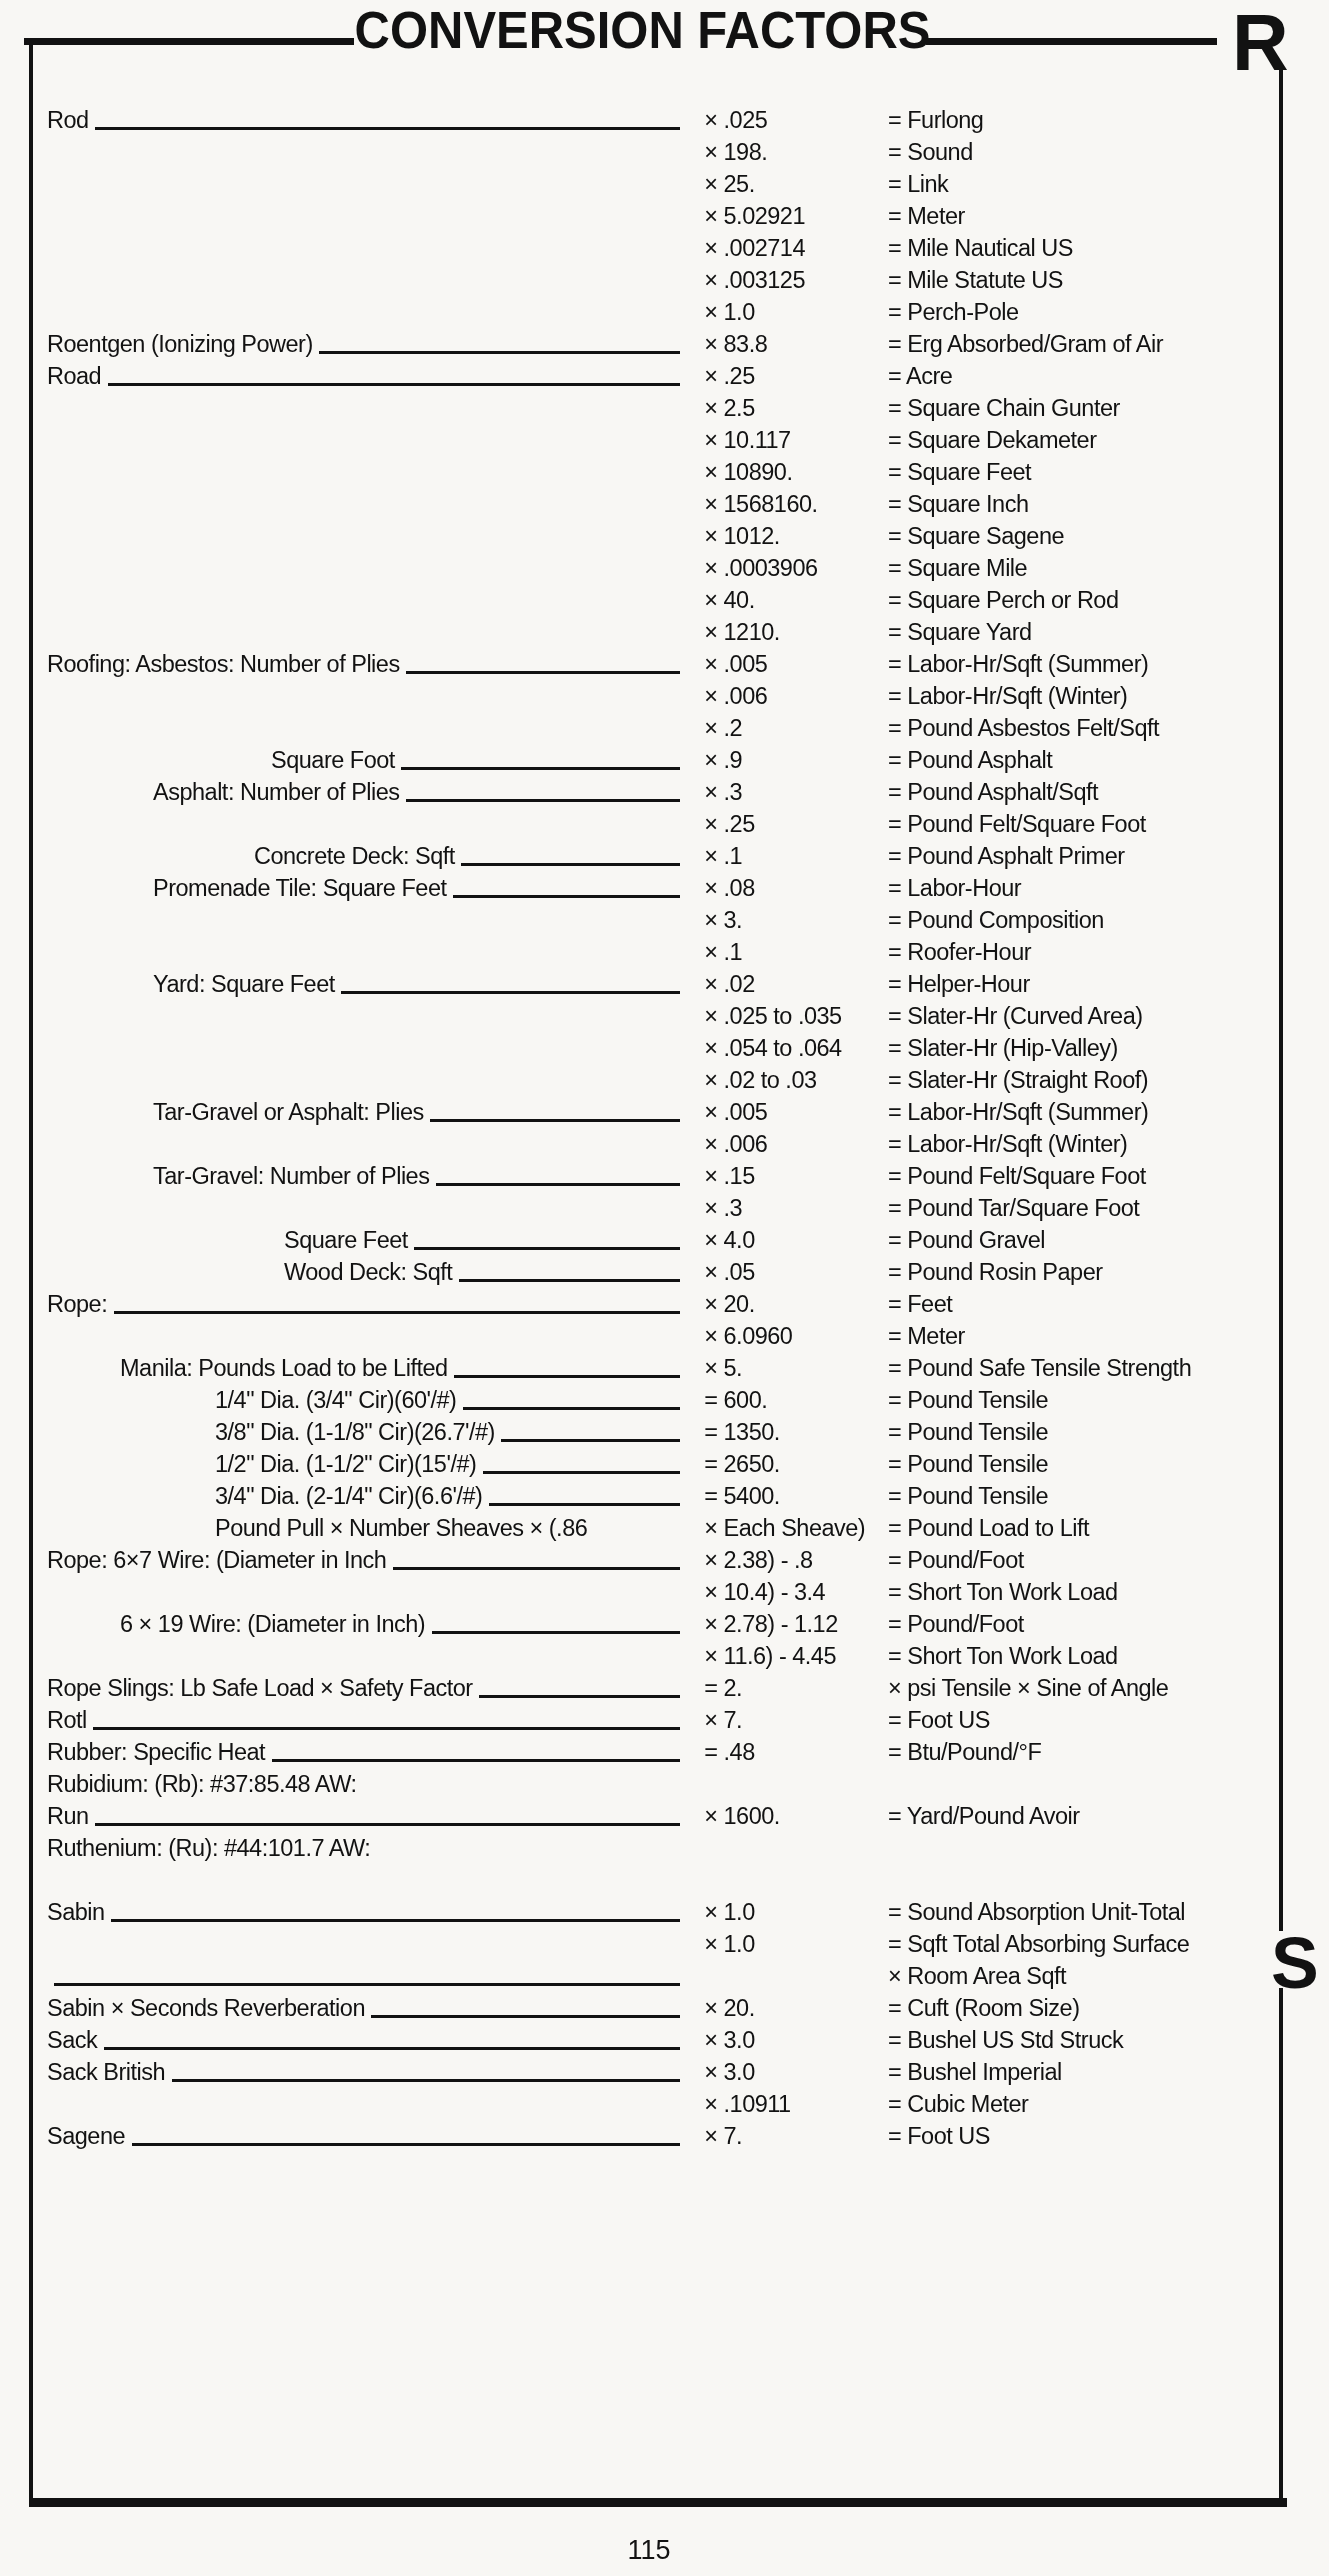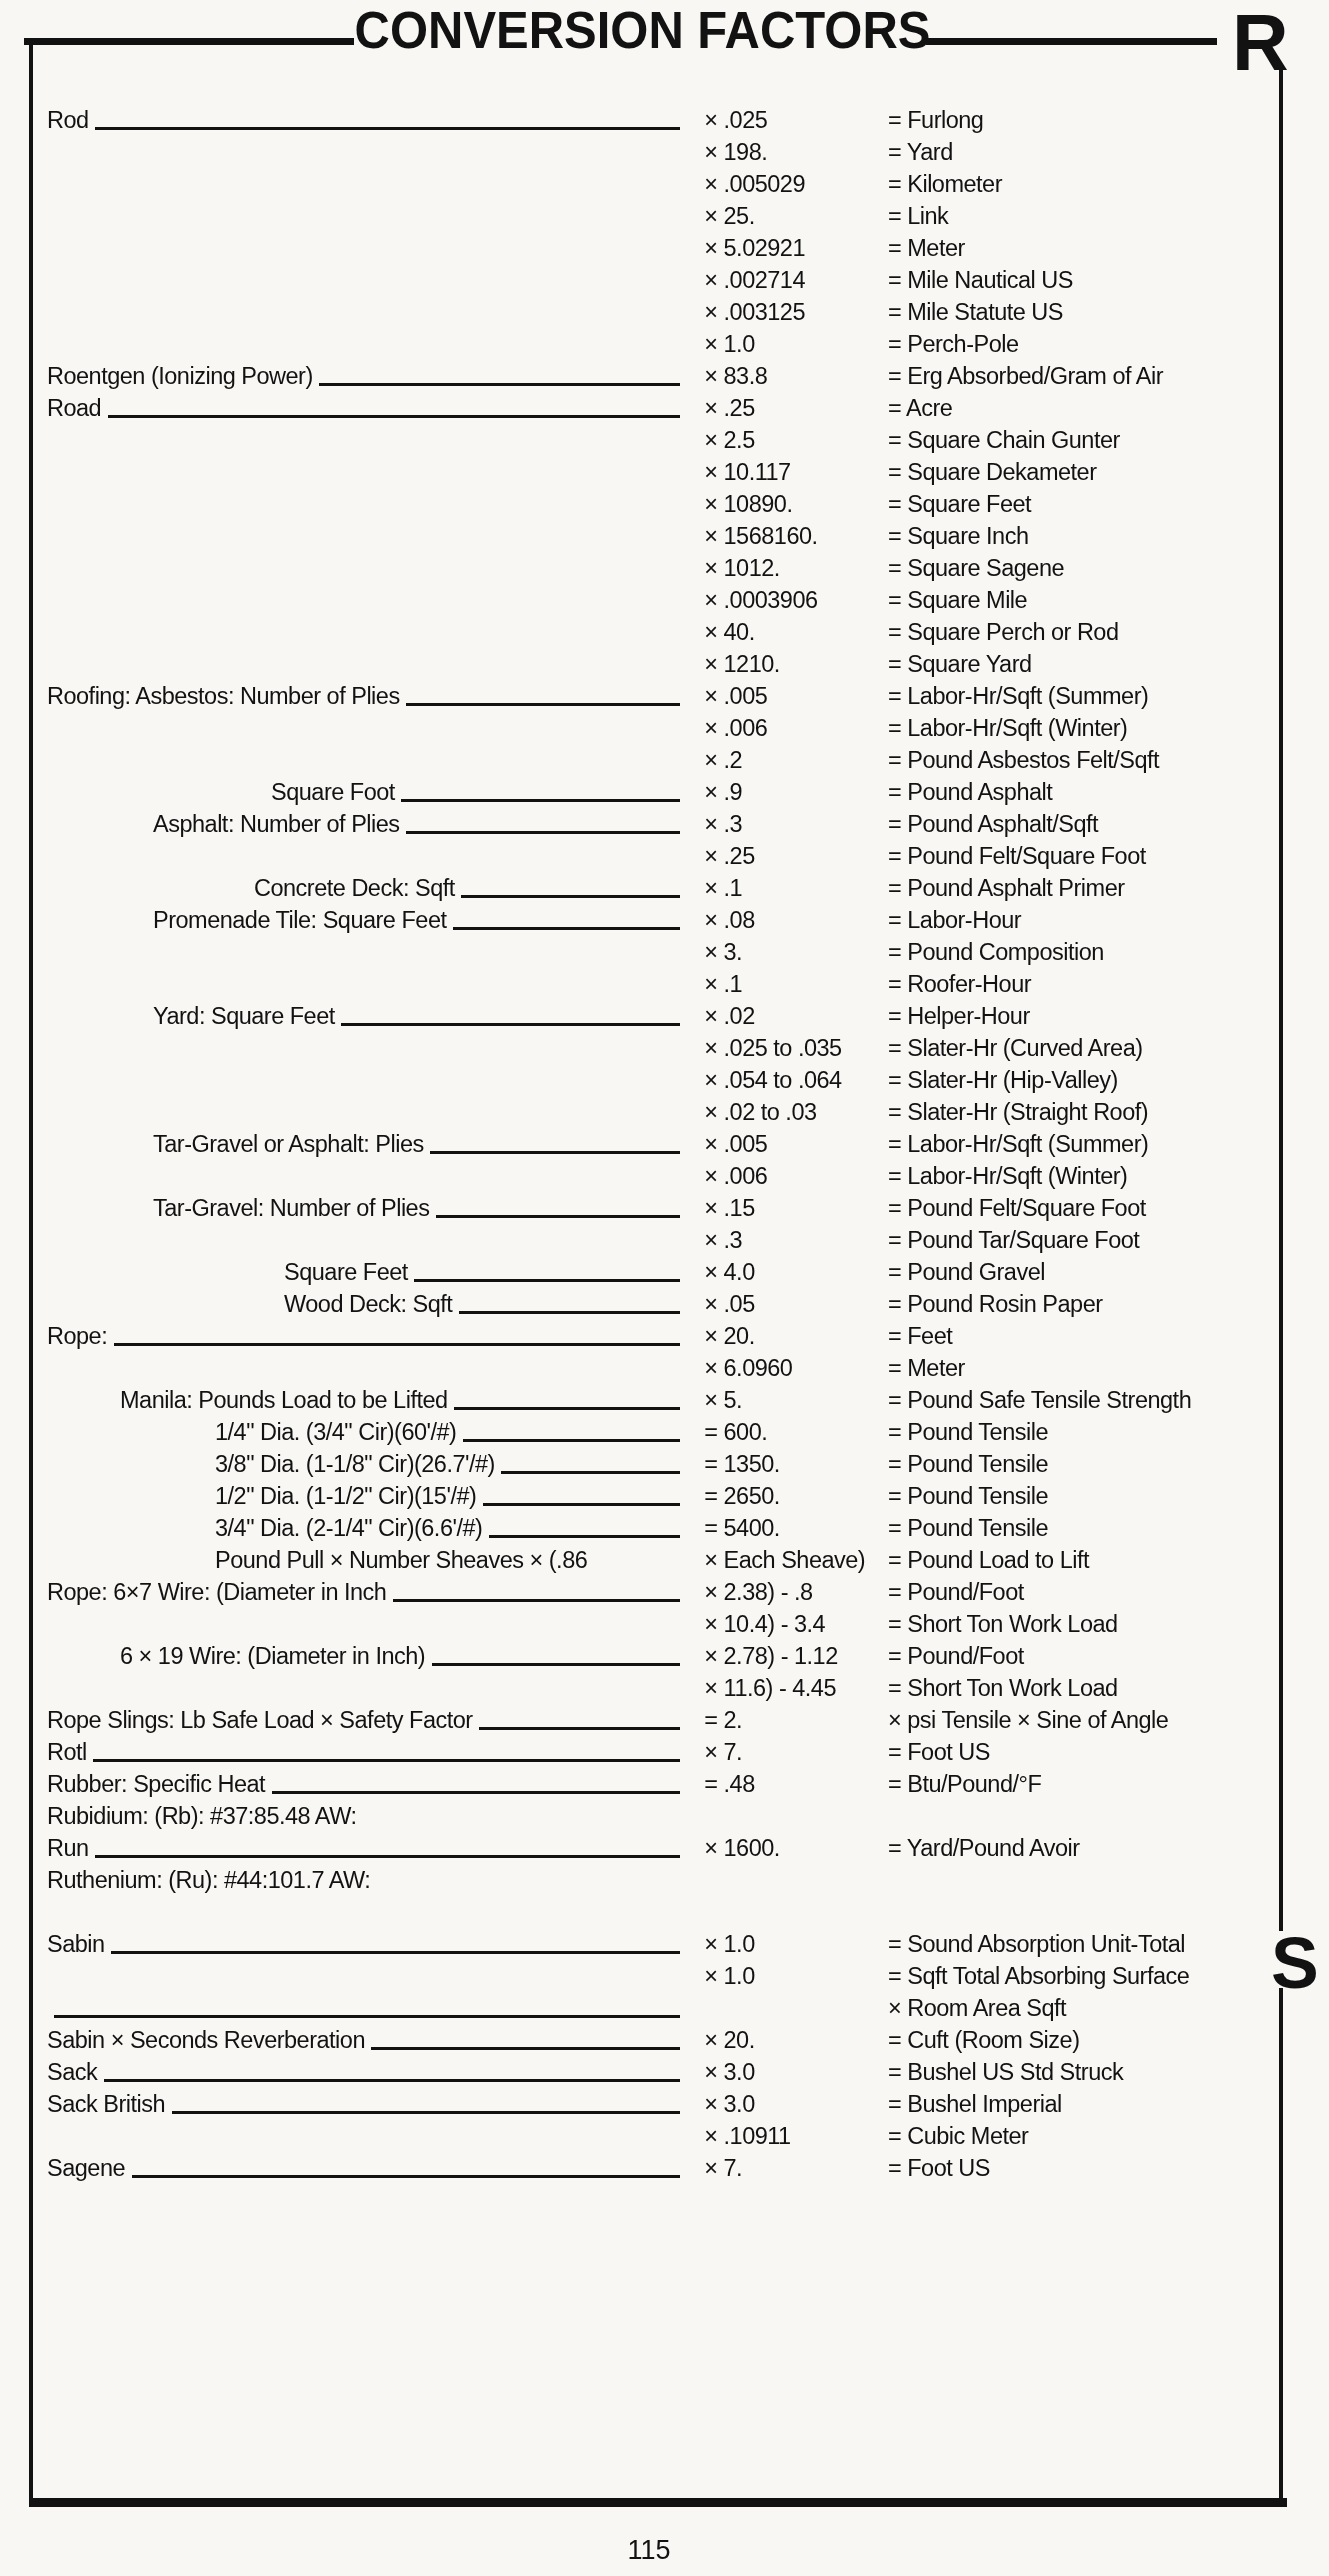--- a/index.html
+++ b/index.html
@@ -102,30 +102,21 @@
     <div class="c2">× .025</div>
     <div class="c3">= Furlong</div>
   </div>
       <div class="row ind0">
     <div class="c1">
       <span class="labelpad"></span>
       <span class="label"></span>
 
     </div>
     <div class="c2">× 198.</div>
-    <div class="c3">= Yard</div>
-  </div>
-      <div class="row ind0">
-    <div class="c1">
-      <span class="labelpad"></span>
-      <span class="label"></span>
-
-    </div>
-    <div class="c2">× .005029</div>
-    <div class="c3">= Kilometer</div>
+    <div class="c3">= Sound</div>
   </div>
       <div class="row ind0">
     <div class="c1">
       <span class="labelpad"></span>
       <span class="label"></span>
 
     </div>
     <div class="c2">× 25.</div>
     <div class="c3">= Link</div>
   </div>

